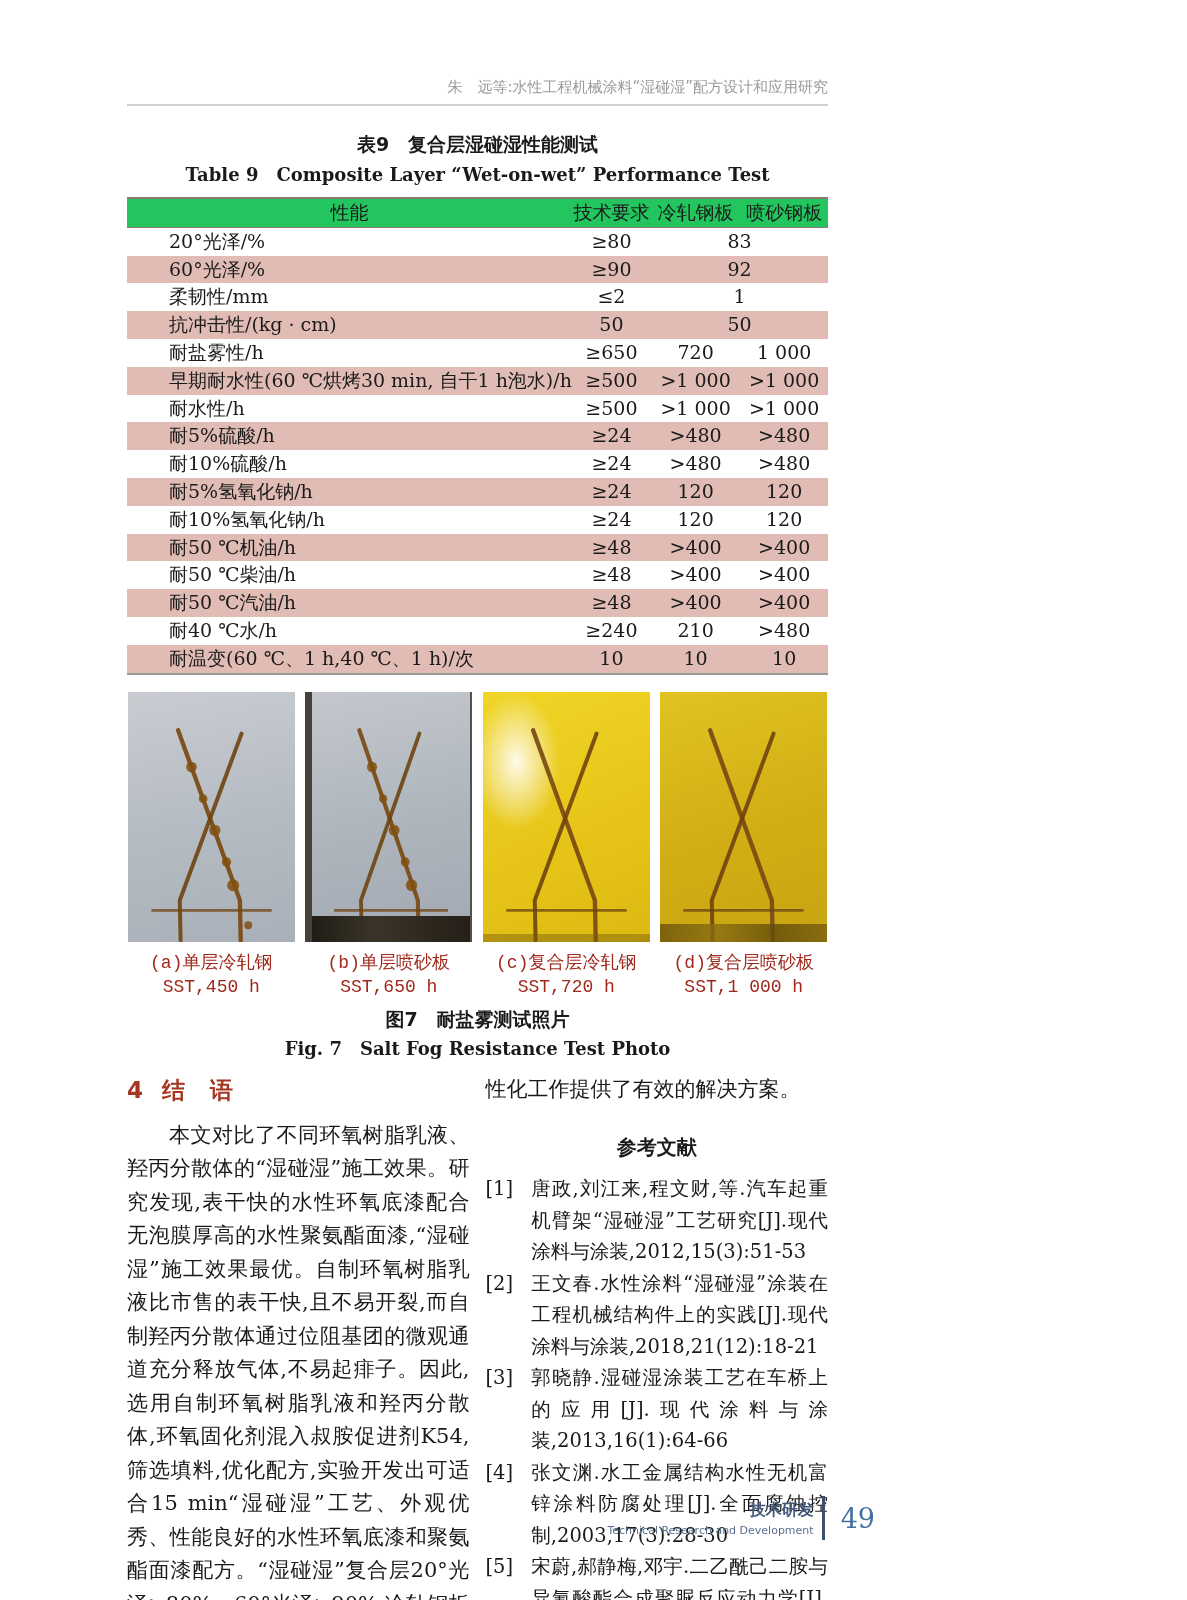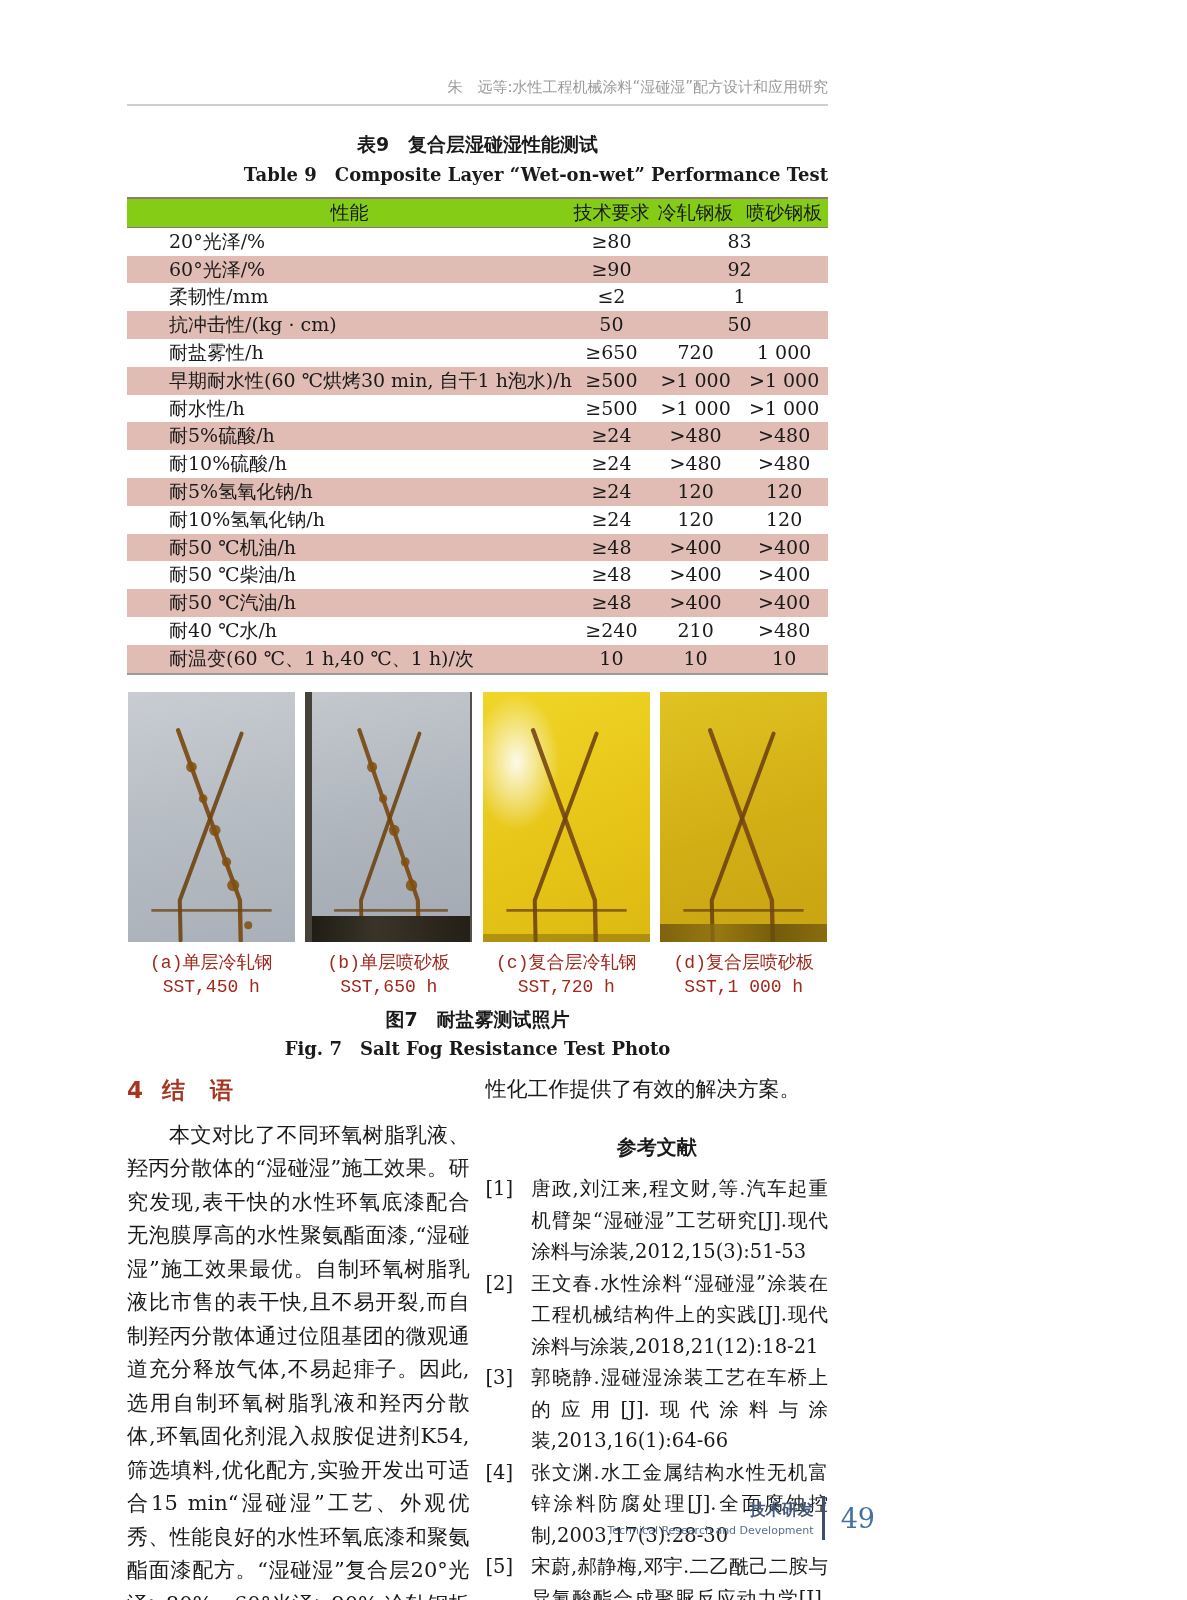--- a/index.html
+++ b/index.html
@@ -9,29 +9,29 @@
           padding:78px 127px 0 127px; }
 
   
   .running-head { text-align:right; font-size:15px; color:#9b9b9b;
                   font-family:"DejaVu Sans","Liberation Sans",sans-serif; }
   .head-rule { border-bottom:2px solid #cfcfcf; margin-top:7px; }
 
   
   .tbl-title-zh { text-align:center; font-weight:bold; font-size:19px; margin-top:26px;
                   font-family:"DejaVu Sans","Liberation Sans",sans-serif; }
-  .tbl-title-en { text-align:right; font-weight:bold; font-size:18px; margin-top:5px; }
+  .tbl-title-en { text-align:center; font-weight:bold; font-size:18px; margin-top:5px; }
 
   
   table.perf { width:100%; border-collapse:collapse; margin-top:10px;
                border-top:2px solid #8d7a74; border-bottom:2px solid #9a9a9a;
                font-size:19px; }
   table.perf th, table.perf td { font-weight:normal; height:27.8px; line-height:27.8px;
                text-align:center; white-space:nowrap; }
-  table.perf thead tr { background:#84cc16; }
+  table.perf thead tr { background:#22c55e; }
   table.perf thead th { border-bottom:1.5px solid #8d7a74; font-size:19px; }
   table.perf tbody tr:nth-child(even) { background:#e0bcb4; }
   td.c-label { text-align:left !important; padding-left:42px; }
   col.w-label { width:52%; } col.w-req { width:12.5%; } col.w-cold { width:18.2%; } col.w-sand { width:17.3%; }
 
   
   .photo-row { margin-top:17px; display:flex; justify-content:center; gap:9px; }
   .photo-item { width:169px; display:flex; flex-direction:column; align-items:center;font-family:Liberation Mono, monospace; }
   .panel { width:167px; height:250px; position:relative; overflow:hidden; }
   .panel svg { position:absolute; inset:0; width:100%; height:100%; }

